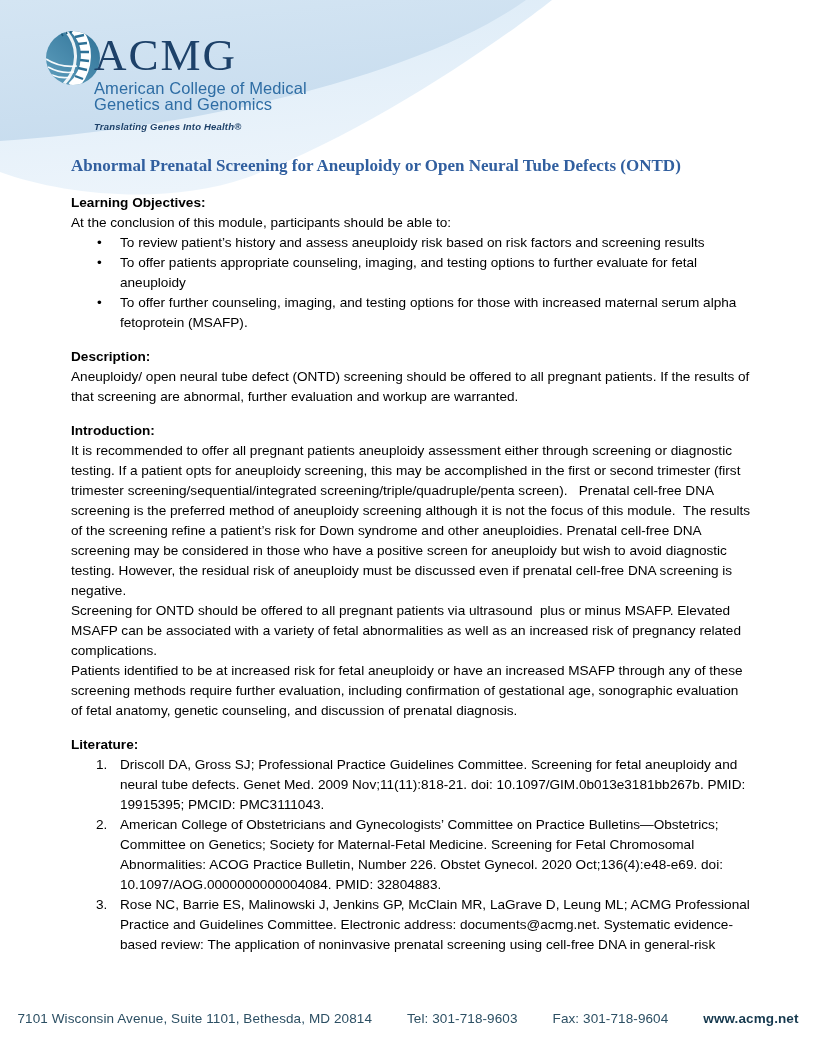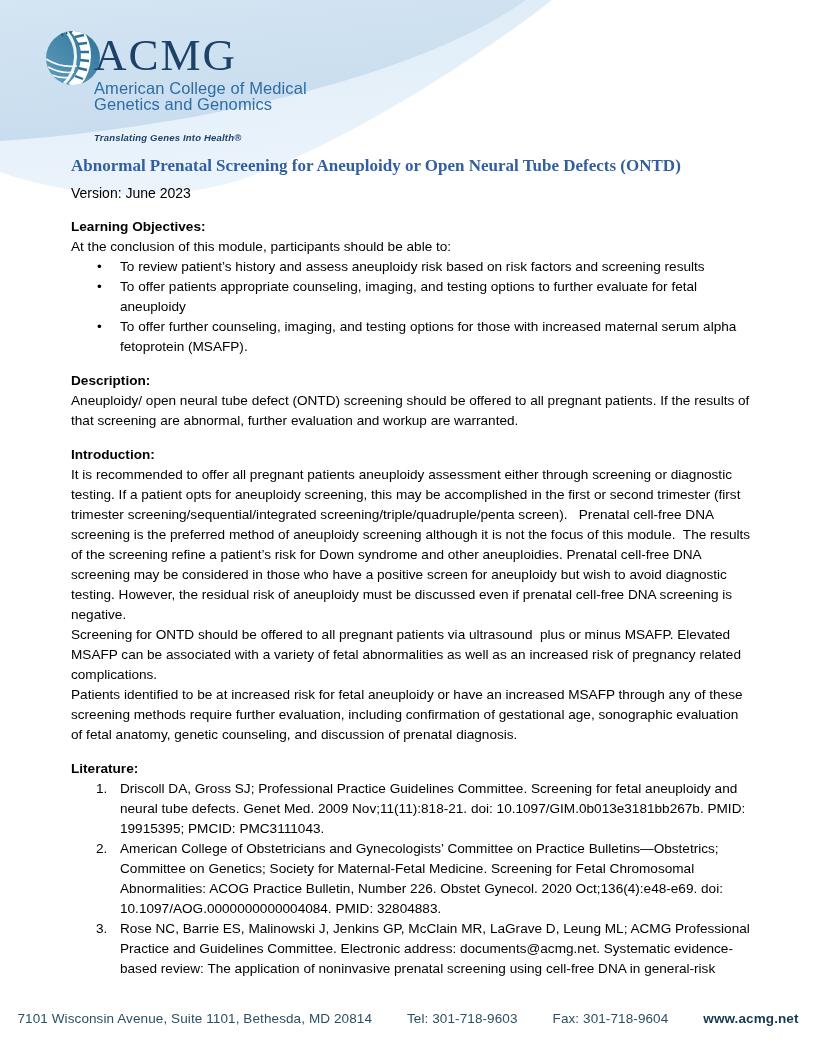--- a/index.html
+++ b/index.html
@@ -21,21 +21,21 @@
   .logo-acronym {
     font-family:"Liberation Serif", serif;
     font-size:45px; line-height:44px; letter-spacing:2px;
     color:#1d4169; font-weight:400;
   }
   .logo-org {
     font-size:16.5px; line-height:16px; color:#2e6da4;
     margin-top:3px; letter-spacing:0.1px;
   }
   .logo-tagline {
-    margin-top:20px; font-size:9.5px; font-style:italic; font-weight:bold;
+    margin-top:9px; font-size:9.5px; font-style:italic; font-weight:bold;
     color:#1d4169; letter-spacing:0.2px;
   }
 
   
   .content { position:absolute; left:71px; top:153px; width:680px; }
   .doc-title {
     font-size:17px; line-height:26px; font-weight:bold; color:#315f9f;font-family:Liberation Serif, serif;
   }
   .version { font-size:14px; line-height:20px; margin-top:4px; color:#000; }
 
@@ -130,21 +130,20 @@
           <div>Genetics and Genomics</div>
         </div>
         <div class="logo-tagline">Translating Genes Into Health®</div>
       </div>
     </div>
   </div>
 
   <div class="content">
 
     <h1 class="doc-title">Abnormal Prenatal Screening for Aneuploidy or Open Neural Tube Defects (ONTD)</h1>
-    <div class="version">Version: June 2023</div>
 
     <div class="section">
       <div class="heading">Learning Objectives:</div>
       <p class="para">At the conclusion of this module, participants should be able to:</p>
       <ul class="bullets">
         <li>To review patient’s history and assess aneuploidy risk based on risk factors and screening results</li>
         <li>To offer patients appropriate counseling, imaging, and testing options to further evaluate for fetal aneuploidy</li>
         <li>To offer further counseling, imaging, and testing options for those with increased maternal serum alpha fetoprotein (MSAFP).</li>
       </ul>
     </div>

